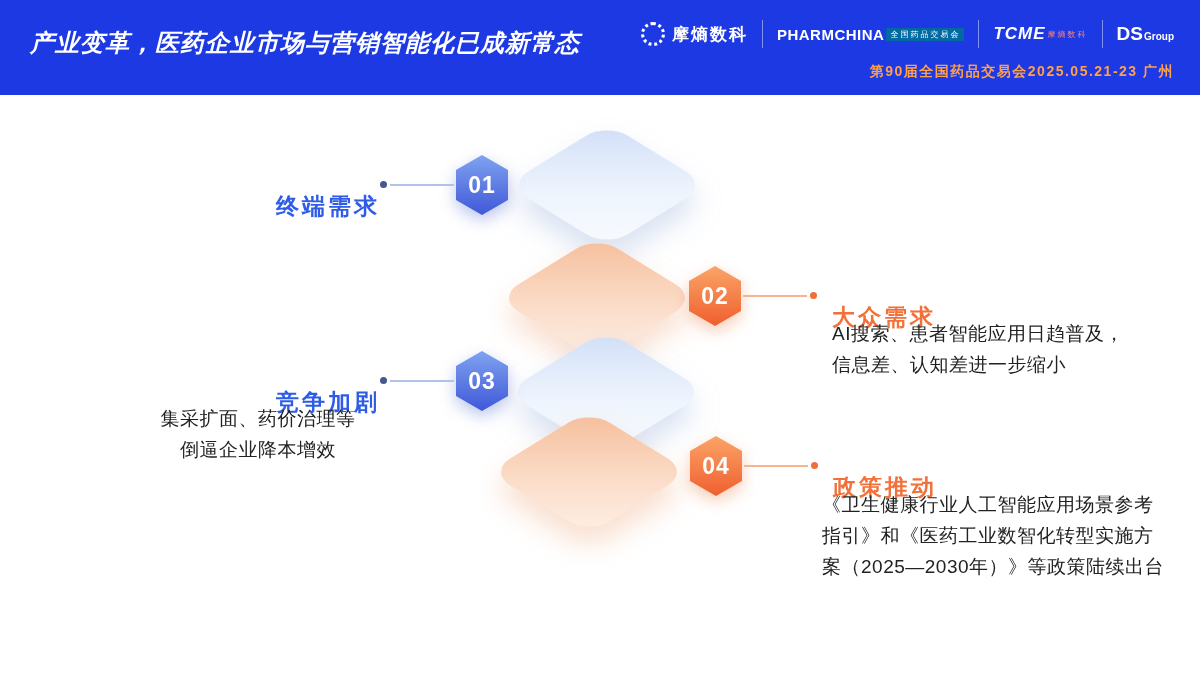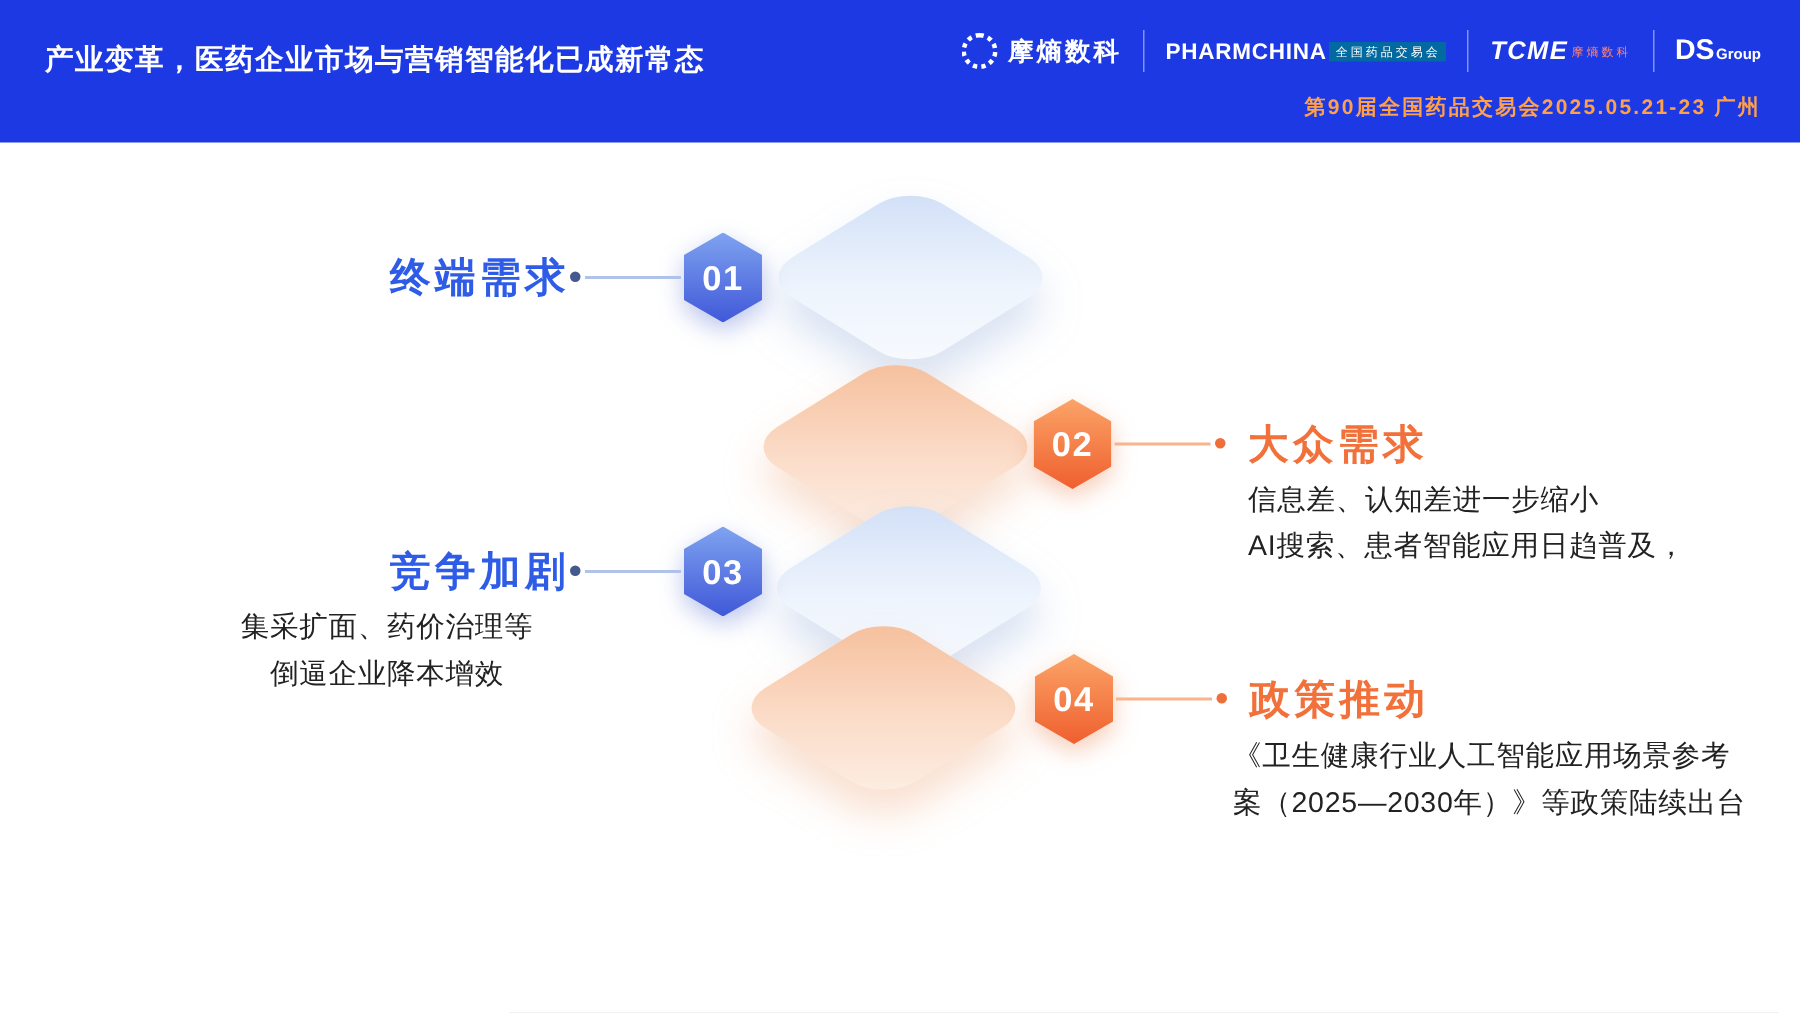--- a/index.html
+++ b/index.html
@@ -11,22 +11,23 @@
     background:#ffffff; overflow:hidden; margin:0 auto;
   }
 
   
   .topbar {
     position:absolute; left:0; top:0; width:1200px; height:95px;
     background:#1d39e4;
   }
   .slide-title {
     position:absolute; left:30px; top:27px;
-    font-size:19px; font-weight:bold; color:#ffffff; letter-spacing:1px;
+    font-size:24px; font-weight:bold; color:#ffffff; letter-spacing:1px;
     white-space:nowrap;
+    font-style:italic;
   }
   .logo-row {
     position:absolute; right:26px; top:14px;
     display:flex; align-items:center; gap:14px; height:40px;text-align:center;
   }
   .sep { width:1px; height:28px; background:rgba(255,255,255,.45); }
   .logo { color:#fff; display:flex; align-items:center; }
   .logo-col { display:flex; flex-direction:row; align-items:center; gap:2px; }
   .mojing-icon {
     width:24px; height:24px; border:3px dotted #fff; border-radius:50%;
@@ -90,22 +91,22 @@
   }
   .connector.blue .dot   { left:-10px; background:#45598f; }
   .connector.orange .dot { right:-10px; background:#ef6f3c; }
   .c1 { left:390px; top:184px; width:64px; }
   .c2 { left:743px; top:295px; width:64px; }
   .c3 { left:390px; top:380px; width:64px; }
   .c4 { left:744px; top:465px; width:64px; }
 
   
   .step-label {
-    position:absolute; font-size:27px; font-weight:bold;
-    letter-spacing:3px; line-height:34px; white-space:nowrap;
+    position:absolute; font-size:23px; font-weight:bold;
+    letter-spacing:3px; line-height:34px; white-space:nowrap;margin-top:21px;
   }
   .step-label.blue   { color:#2e5ce6; }
   .step-label.orange { color:#f2713b; }
   .l1 { left:180px; top:168px; width:200px; text-align:right; }
   .l2 { left:832px; top:279px; }
   .l3 { left:180px; top:364px; width:200px; text-align:right; }
   .l4 { left:833px; top:449px; }
 
   .step-body {
     position:absolute; font-size:19px; color:#222;
@@ -182,22 +183,22 @@
   </div>
 
   <div class="hexwrap orange h2">
     <div class="hex orange">02</div>
   </div>
   <div class="connector orange c2">
       <span class="dot"></span>
     </div>
   <div class="step-label orange l2">大众需求</div>
   <div class="step-body b2">
+    <div>AI搜索、患者智能应用日趋普及，</div>
     <div>信息差、认知差进一步缩小</div>
-    <div>AI搜索、患者智能应用日趋普及，</div>
   </div>
 
   <div class="hexwrap blue h3">
     <div class="hex blue">03</div>
   </div>
   <div class="connector blue c3">
       <span class="dot"></span>
     </div>
   <div class="step-label blue l3">竞争加剧</div>
   <div class="step-body b3">
@@ -207,17 +208,18 @@
 
   <div class="hexwrap orange h4">
     <div class="hex orange">04</div>
   </div>
   <div class="connector orange c4">
       <span class="dot"></span>
     </div>
   <div class="step-label orange l4">政策推动</div>
   <div class="step-body b4">
     <div>《卫生健康行业人工智能应用场景参考</div>
+    <div>指引》和《医药工业数智化转型实施方</div>
     <div>案（2025—2030年）》等政策陆续出台</div>
   </div>
 
 
 </div>
 
 </body></html>

